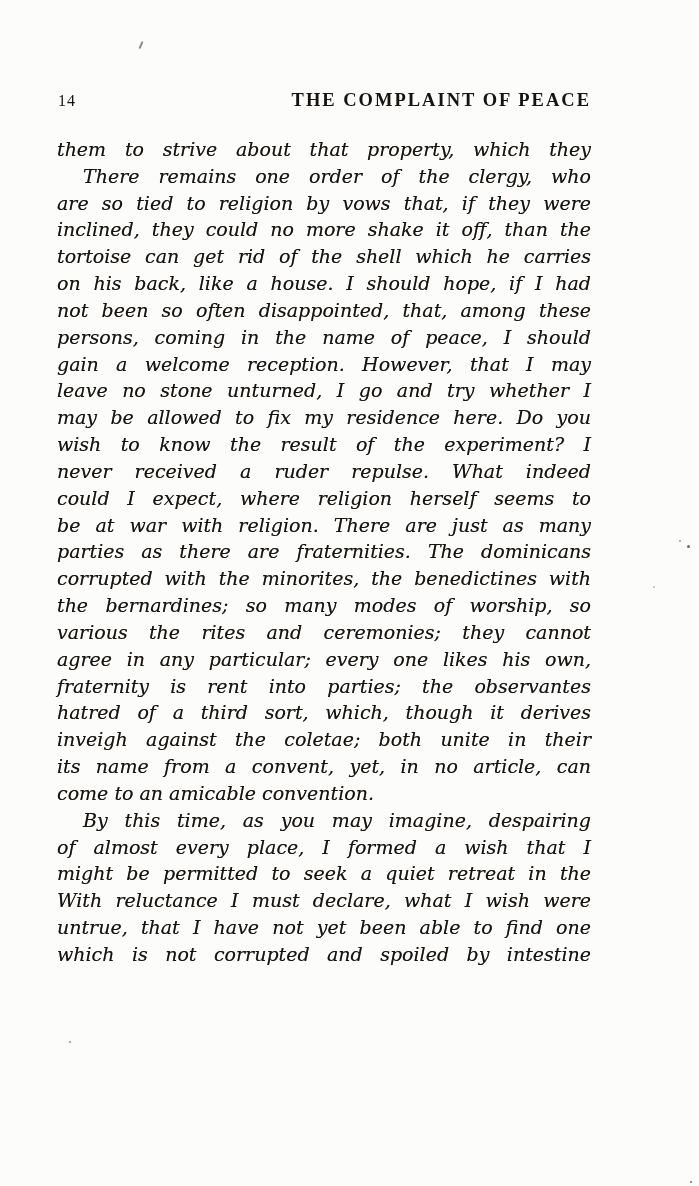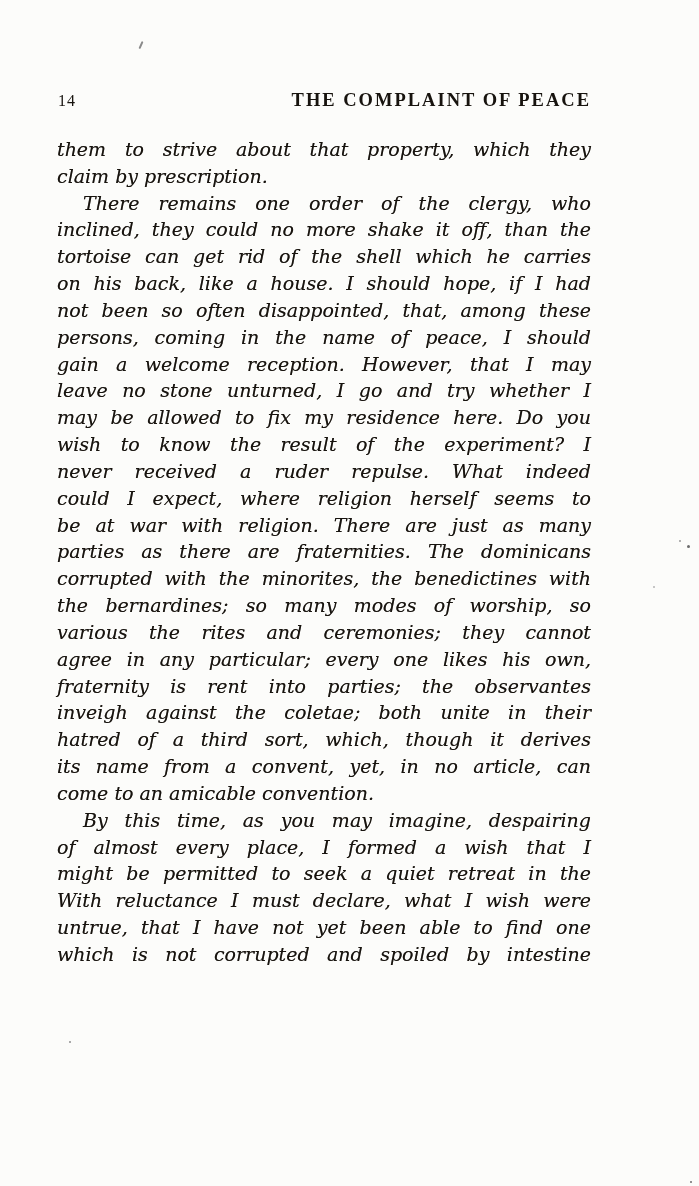--- a/index.html
+++ b/index.html
@@ -81,42 +81,42 @@
 
   <div class="artifact slash-mark"></div>
 
   <header class="running-header">
     <span class="page-number">14</span>
     <span class="running-title">THE COMPLAINT OF PEACE</span>
   </header>
 
   <main class="text-block" id="text-block">
       <div class="line">them to strive about that property, which they</div>
-      <div class="line para-end">claim by prescription.</div>
       <div class="line indent">There remains one order of the clergy, who</div>
+      <div class="line">are so tied to religion by vows that, if they were</div>
       <div class="line">inclined, they could no more shake it off, than the</div>
       <div class="line">tortoise can get rid of the shell which he carries</div>
       <div class="line">on his back, like a house. I should hope, if I had</div>
       <div class="line">not been so often disappointed, that, among these</div>
       <div class="line">persons, coming in the name of peace, I should</div>
       <div class="line">gain a welcome reception. However, that I may</div>
       <div class="line">leave no stone unturned, I go and try whether I</div>
       <div class="line">may be allowed to fix my residence here. Do you</div>
       <div class="line">wish to know the result of the experiment? I</div>
       <div class="line">never received a ruder repulse. What indeed</div>
       <div class="line">could I expect, where religion herself seems to</div>
       <div class="line">be at war with religion. There are just as many</div>
       <div class="line">parties as there are fraternities. The dominicans</div>
       <div class="line">corrupted with the minorites, the benedictines with</div>
       <div class="line">the bernardines; so many modes of worship, so</div>
       <div class="line">various the rites and ceremonies; they cannot</div>
       <div class="line">agree in any particular; every one likes his own,</div>
       <div class="line">fraternity is rent into parties; the observantes</div>
+      <div class="line">hatred of a third sort, which, though it derives</div>
       <div class="line">inveigh against the coletae; both unite in their</div>
-      <div class="line">hatred of a third sort, which, though it derives</div>
       <div class="line">its name from a convent, yet, in no article, can</div>
       <div class="line para-end">come to an amicable convention.</div>
       <div class="line indent">By this time, as you may imagine, despairing</div>
       <div class="line">of almost every place, I formed a wish that I</div>
       <div class="line">might be permitted to seek a quiet retreat in the</div>
       <div class="line">With reluctance I must declare, what I wish were</div>
       <div class="line">untrue, that I have not yet been able to find one</div>
       <div class="line">which is not corrupted and spoiled by intestine</div>
     </main>
 

